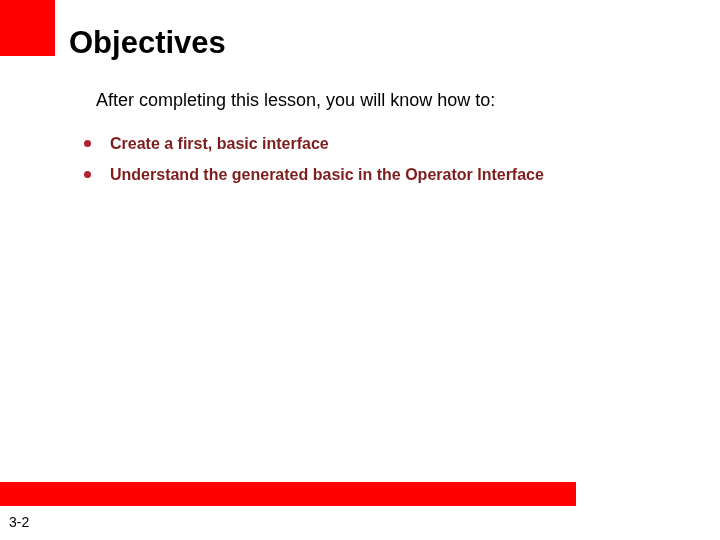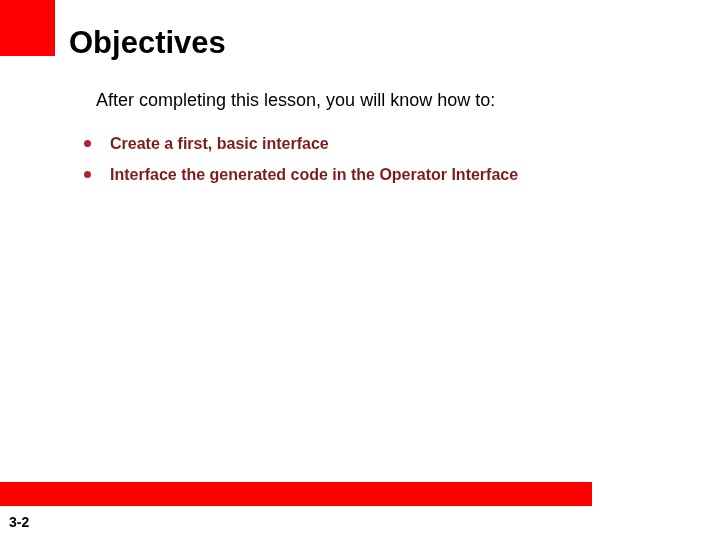--- a/index.html
+++ b/index.html
@@ -9,21 +9,20 @@
   }
   body {
     font-family: "Liberation Sans", sans-serif;
   }
   #slide {
     position: relative;
     width: 576px;
     height: 540px;
     background: #ffffff;
     overflow: hidden;
-    padding-left: 16px;
   }
 
   
   .corner-square {
     position: absolute;
     left: 0px;
     top: 0px;
     width: 55px;
     height: 56px;
     background: #fe0000;
@@ -118,21 +117,21 @@
     vertical-align: super;
     position: relative;
     top: -3px;
     left: -1px;
   }
   .page-number {
     position: absolute;
     left: 9px;
     top: 513px;
     font-size: 14px;
-    font-weight: bold;
+    font-weight: normal;
     color: #000000;
     line-height: 18px;
     white-space: nowrap;
   }
 </style>
 </head>
 <body>
 
 <div id="slide">
 
@@ -144,21 +143,21 @@
 
     <div class="lead-in">After completing this lesson, you will know how to:</div>
 
     <ul class="bullet-list">
       <li class="bullet-item">
         <span class="bullet-marker"></span>
         <span class="bullet-text">Create a first, basic interface</span>
       </li>
       <li class="bullet-item">
         <span class="bullet-marker"></span>
-        <span class="bullet-text">Interface the generated code in the Operator Interface</span>
+        <span class="bullet-text">Understand the generated basic in the Operator Interface</span>
       </li>
     </ul>
 
   </div>
 
   <div class="footer-bar">
     <div class="oracle-logo"><span>ORACLE</span><span class="oracle-tm">®</span></div>
   </div>
 
   <div class="page-number">3-2</div>

